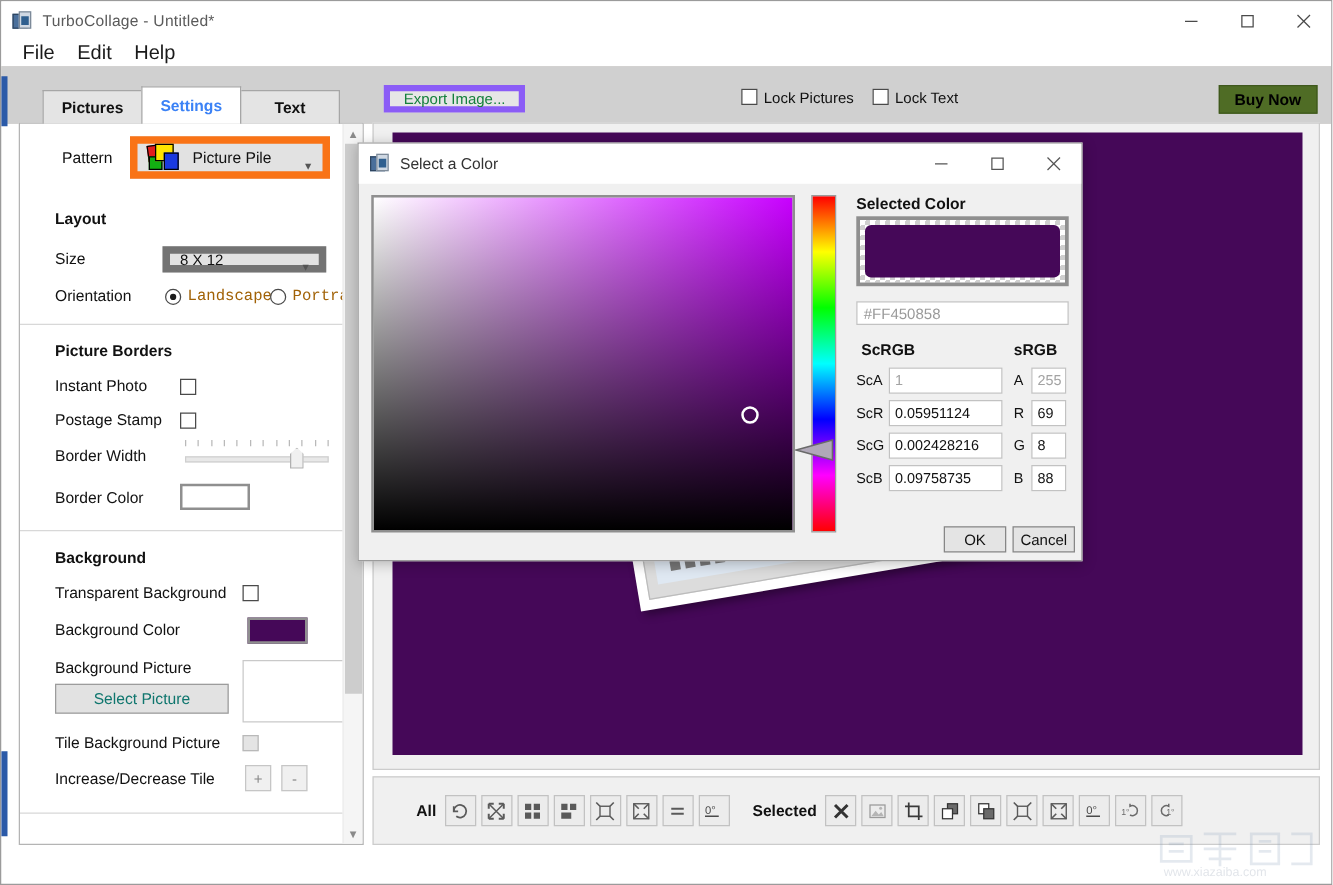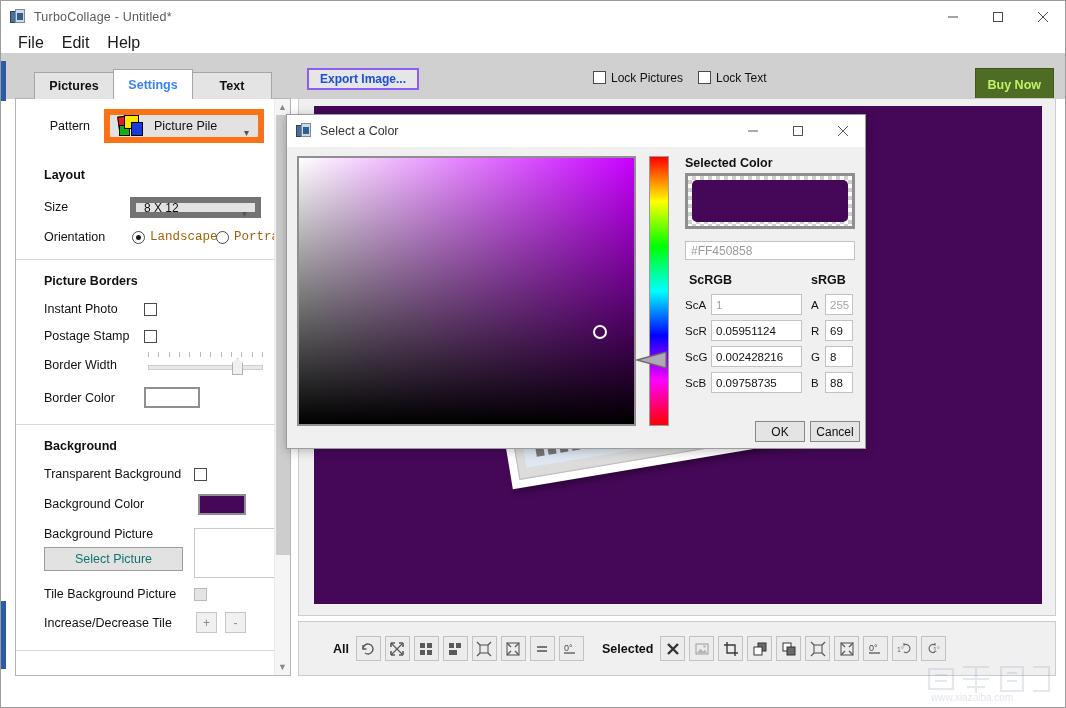--- a/index.html
+++ b/index.html
@@ -77,33 +77,33 @@
     margin-right: -1px;
   }
   .tab.active {
     background: #ffffff; height: 30px; border-color: #a6a6a6; color:#3b82f6;
     position: relative; z-index: 3;
   }
 
   .export-btn {
     position: absolute; left: 306px; top: 67px; height: 22px; padding: 0 11px;
     display: flex; align-items: center; justify-content: center;
-    font-size: 12px; color: #1d4ed8; background: #e6e6e6; border: 2px solid #8b5cf6; font-weight: bold;
+    font-size: 12px; color: #15803d; background: #e6e6e6; border: 5px solid #8b5cf6;
   }
   .lockbox { position: absolute; display: flex; align-items: flex-start; font-size: 12px; color: #111; }
   #lock-pictures { left: 592px; top: 70px; }
   #lock-text { left: 697px; top: 70px; }
   .cbx {
     width: 13px; height: 13px; border: 1px solid #4a4a4a; background: #fff;
     margin-right: 5px; display: inline-block; flex: none;
   }
   .buy-btn {
-    position: absolute; right: 11px; top: 67px; height: 23px; padding: 16px 12px;
+    position: absolute; right: 11px; top: 67px; height: 23px; padding: 5px 12px;
     display: flex; align-items: center; justify-content: center;
-    background: #4f6c25; color: #bef264; font-size: 12.5px; font-weight: bold;
+    background: #4f6c25; color: #000000; font-size: 12.5px; font-weight: bold;
     border: 1px solid #3f581d;
   }
 
   
   .panel {
     position: absolute; left: 14px; top: 97px; width: 276px; height: 578px;
     background: #ffffff; border: 1px solid #b4b4b4;
     overflow: hidden;
   }
   .panel-inner { position: absolute; left: 0; top: 0; width: 259px; height: 100%; }

